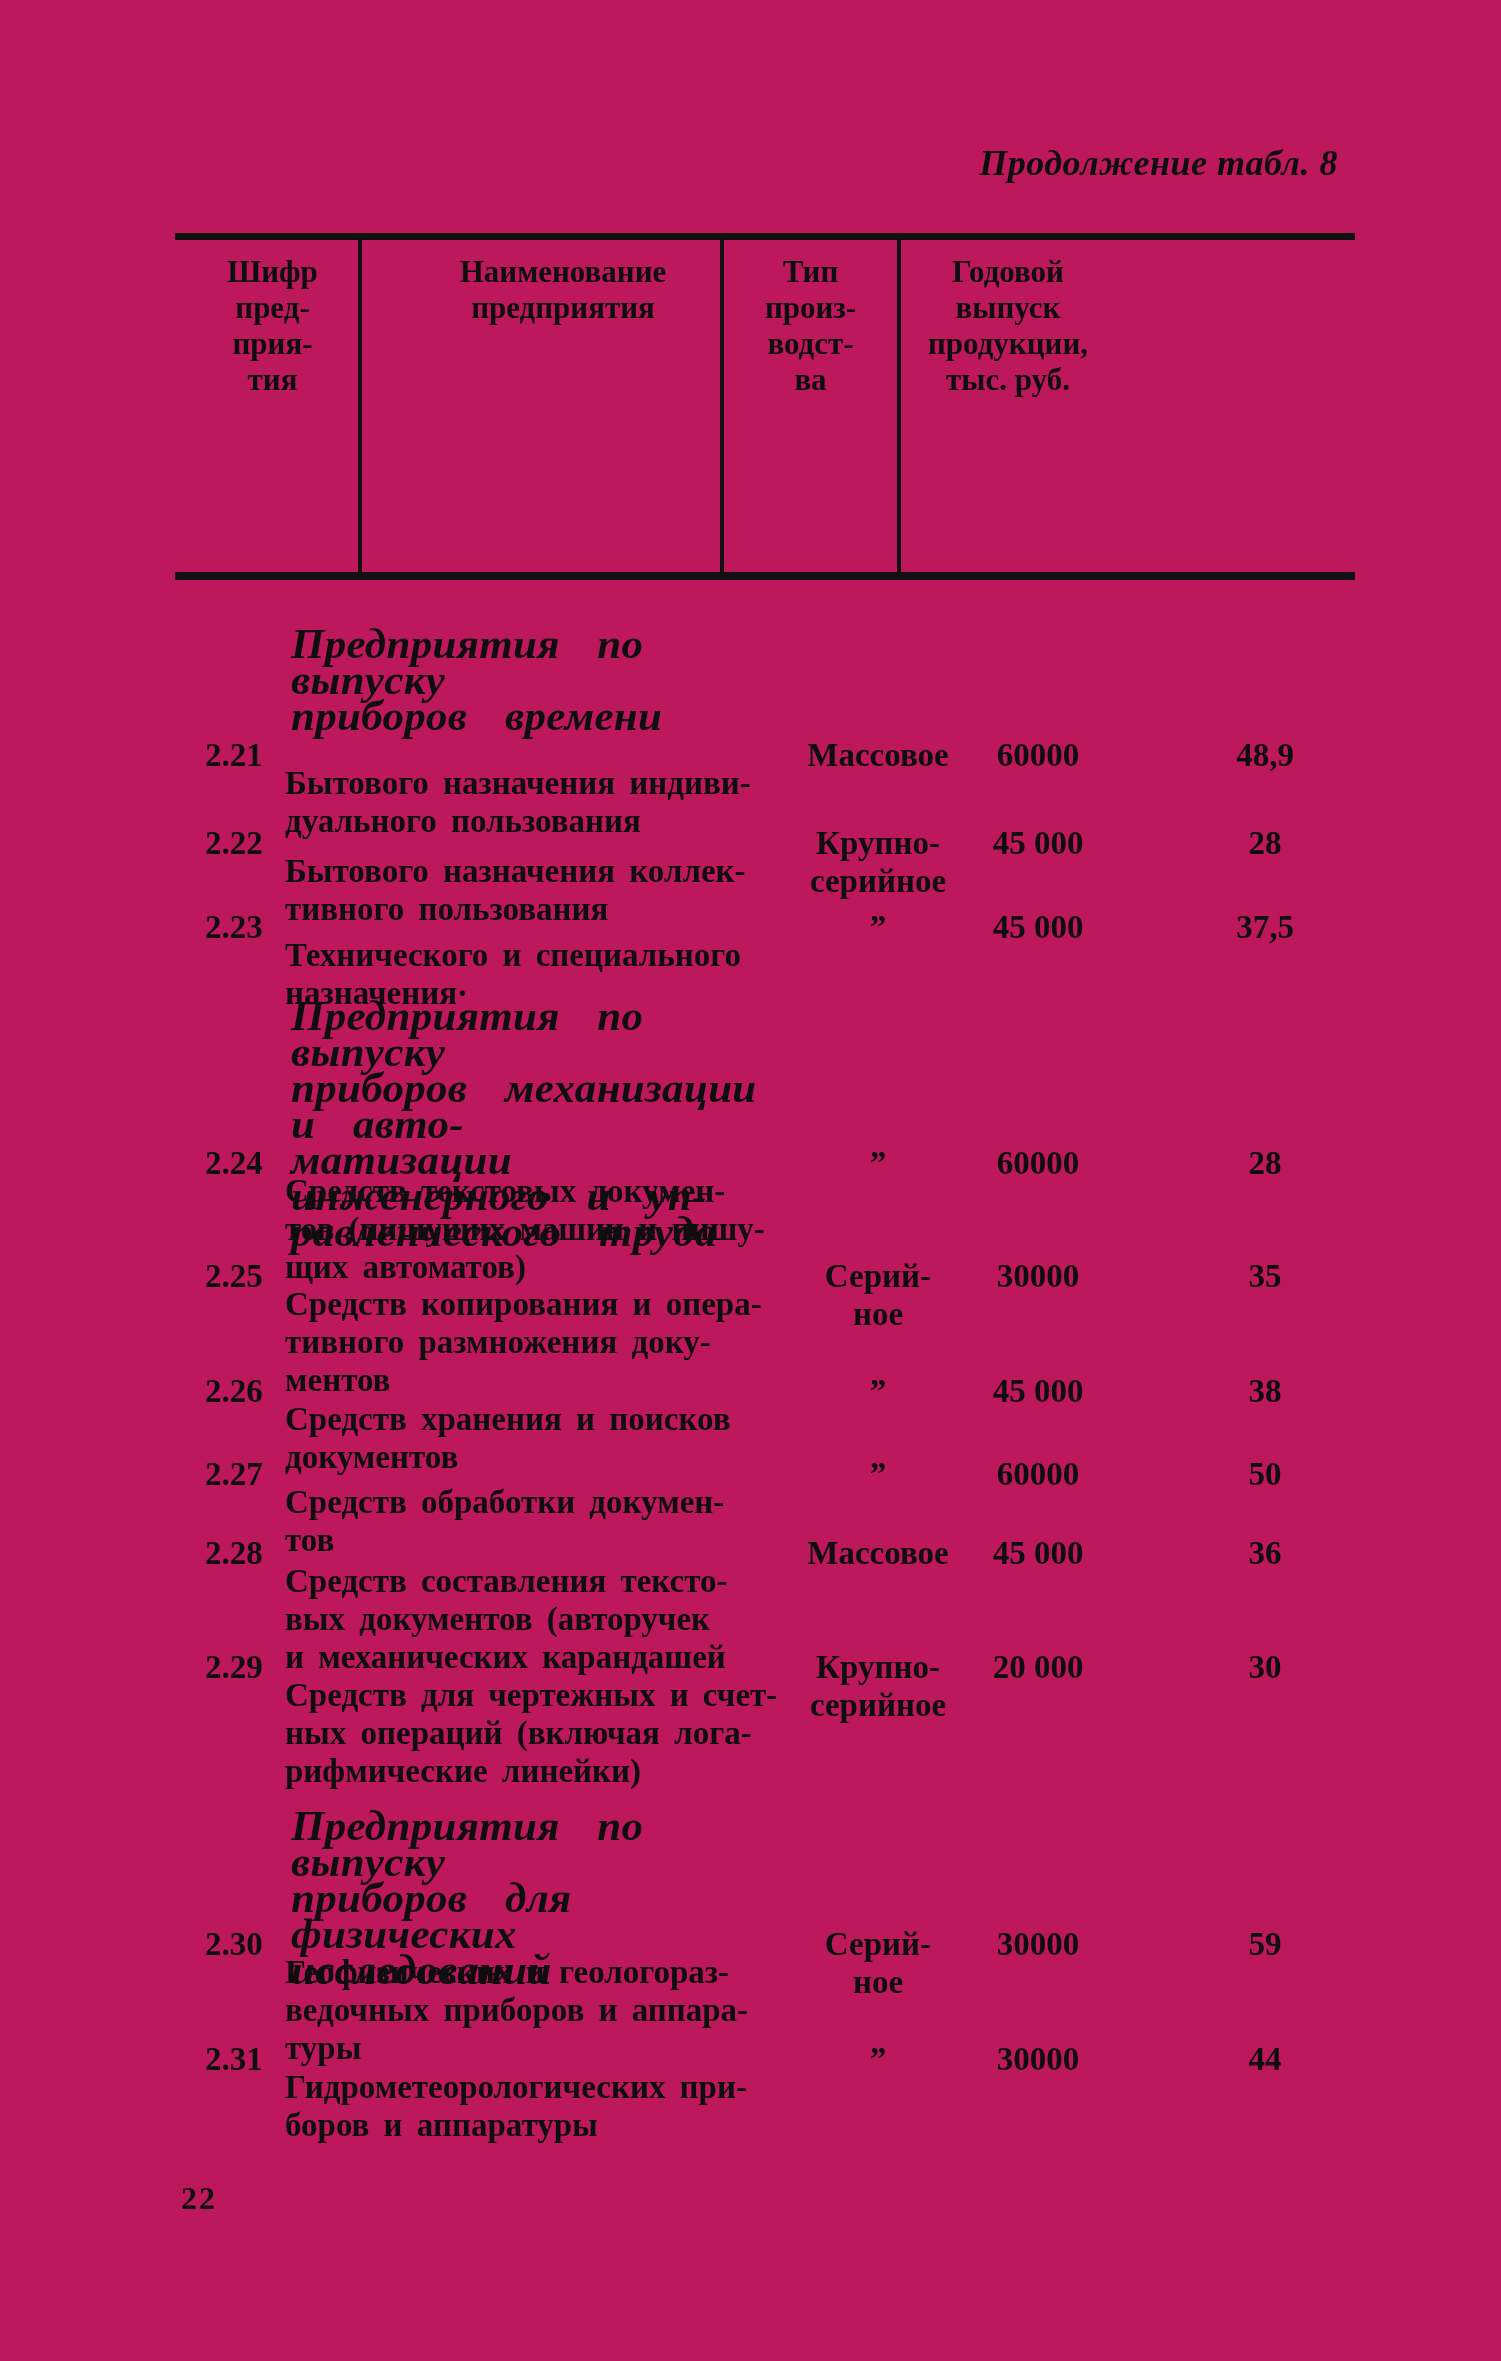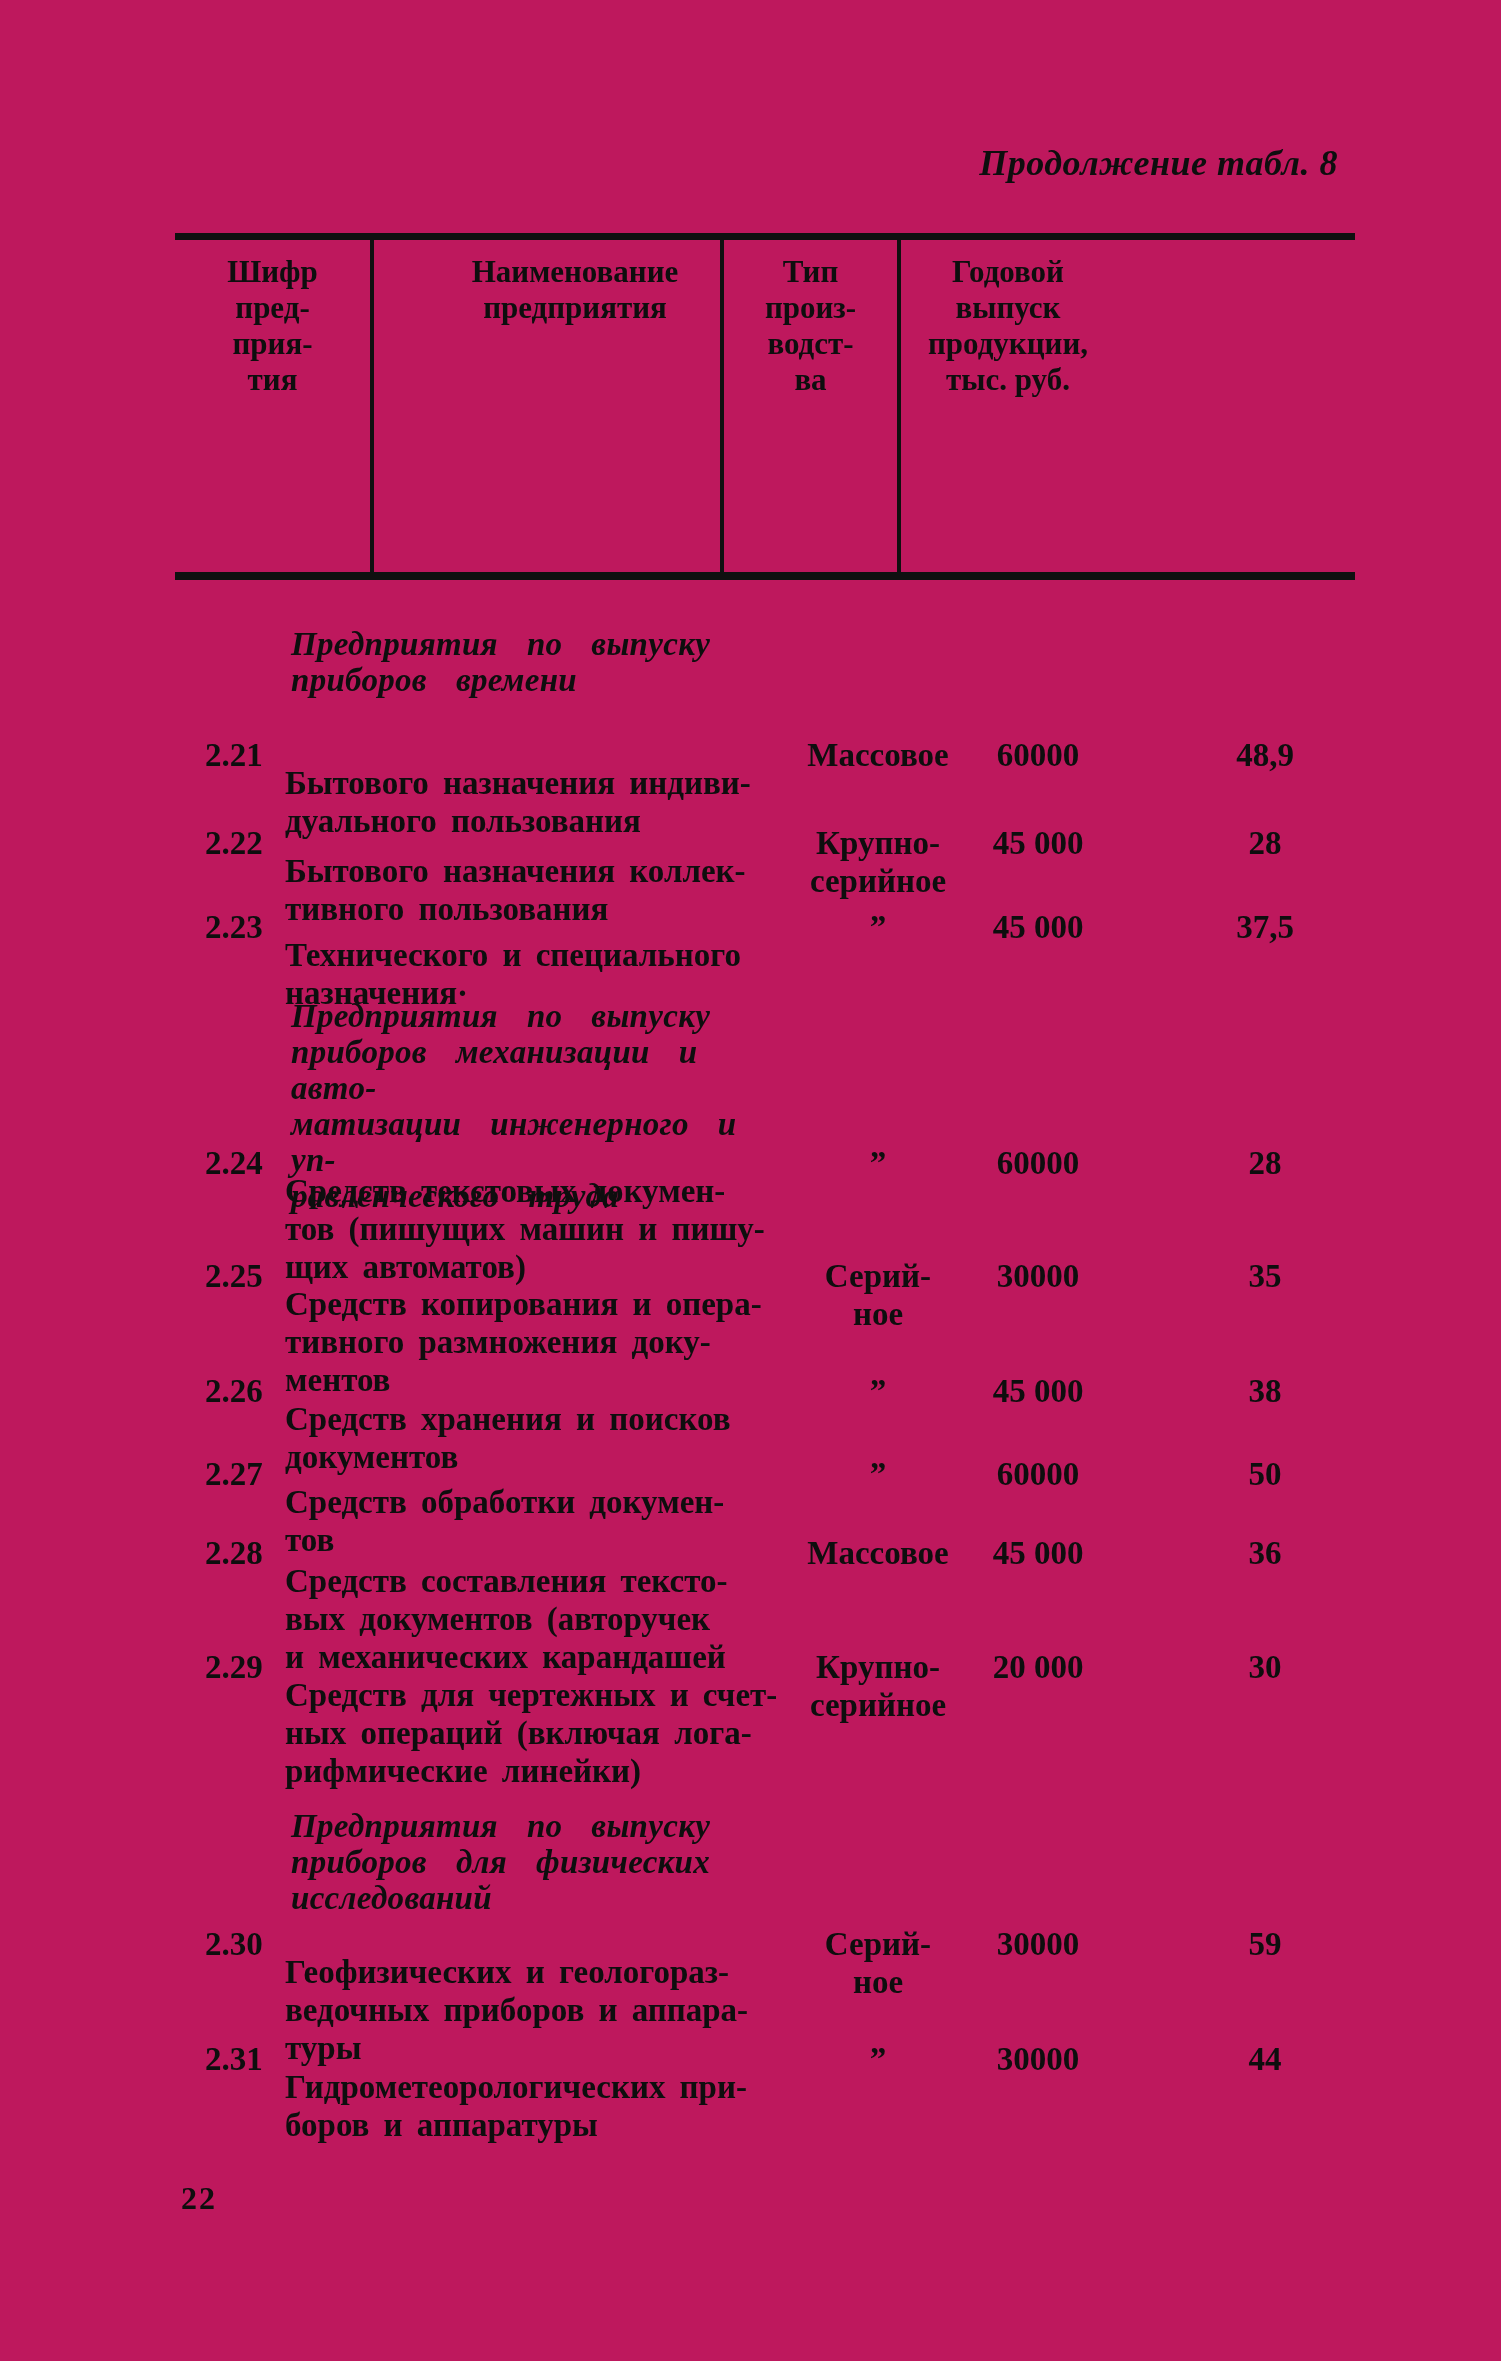--- a/index.html
+++ b/index.html
@@ -24,35 +24,35 @@
   .thead{
     position:absolute;left:175px;top:233px;width:1180px;height:332px;
     border-top:7px solid #101010;border-bottom:8px solid #101010;
   }
   .hcell{
     position:absolute;top:0;height:100%;box-sizing:border-box;
     text-align:center;font-weight:700;font-size:31px;line-height:36px;
     padding-top:14px;white-space:pre-line;
   }
   .hc1{left:0;width:195px;}
-  .hc2{left:195px;width:406px;border-left:4px solid #101010;}
+  .hc2{left:183px;width:406px;border-left:4px solid #101010;}
   .hc3{left:545px;width:177px;border-left:4px solid #101010;}
   .hc4{left:722px;width:218px;border-left:4px solid #101010;}
   .hc5{left:940px;width:240px;border-left:4px solid #101010;line-height:34px;padding-top:12px;}
   
   .row{position:absolute;left:205px;width:1160px;font-size:33px;line-height:38px;font-weight:700;}
   .c-num{position:absolute;left:0;top:0;width:78px;}
   .c-name{position:absolute;left:80px;top:0;width:496px;white-space:pre-line;word-spacing:0.18em;margin-top:28px;}
   .c-type{position:absolute;left:566px;top:0;width:214px;text-align:center;white-space:pre-line;}
   .c-out{position:absolute;left:752px;top:0;width:162px;text-align:center;}
   .c-share{position:absolute;left:972px;top:0;width:176px;text-align:center;}
   
   .sect{
     position:absolute;left:291px;width:505px;
-    font-style:italic;font-weight:700;font-size:33px;line-height:36px;
+    font-style:italic;font-weight:700;font-size:43px;line-height:36px;
     white-space:pre-line;word-spacing:0.62em;letter-spacing:0.3px;
   }
   .pageno{
     position:absolute;left:181px;top:2180px;
     font-size:32px;font-weight:700;letter-spacing:2px;
   }
 </style>
 </head>
 <body>
 

